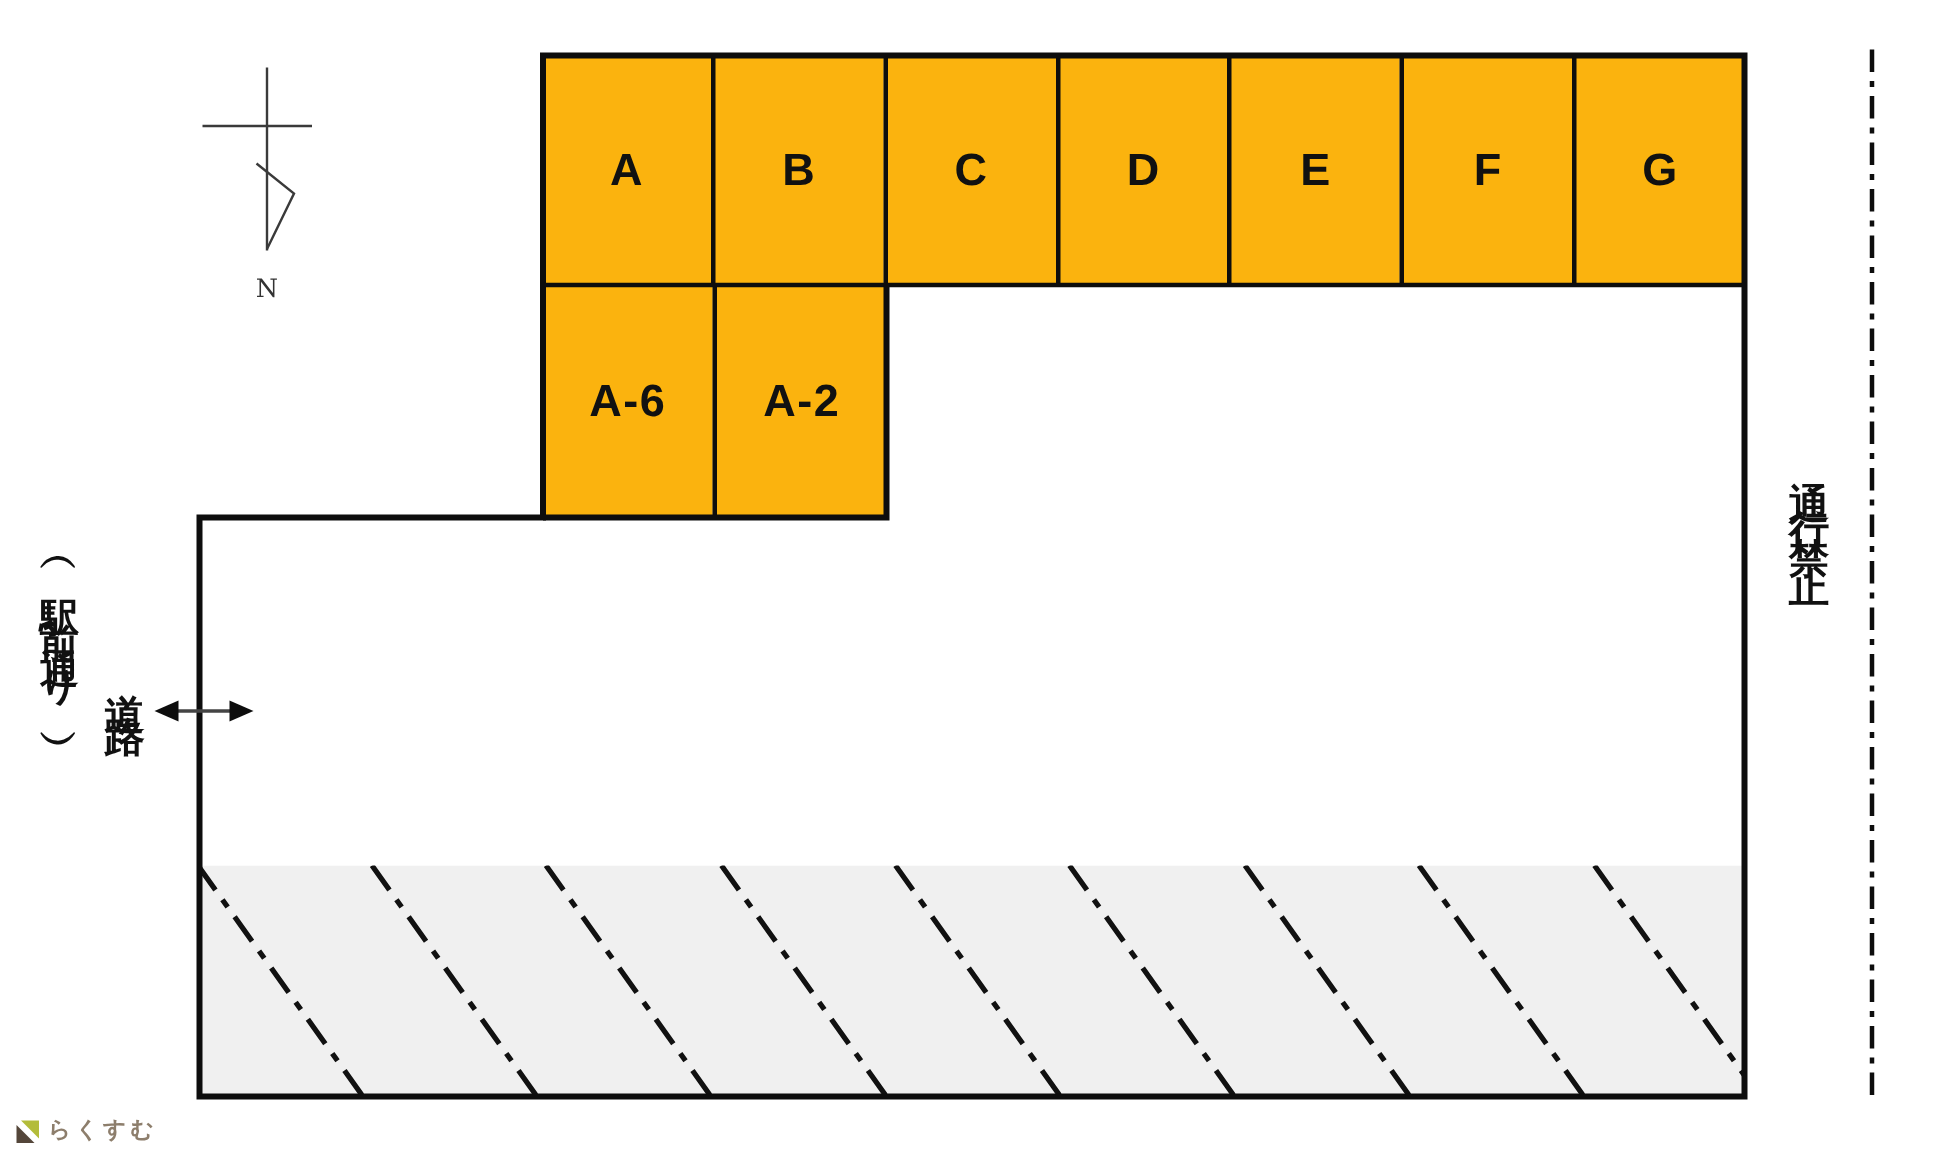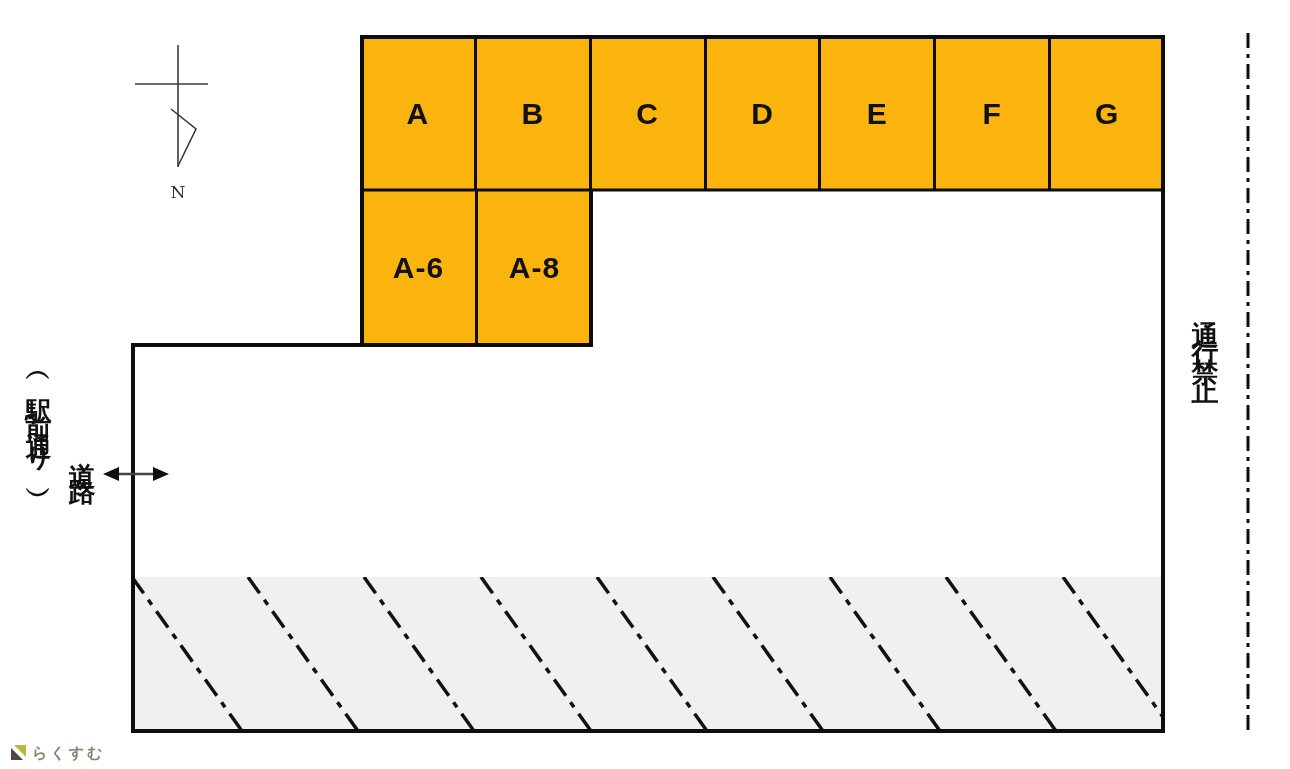--- a/index.html
+++ b/index.html
@@ -46,21 +46,21 @@
   }
   #street-label{left:26px;top:363px;font-size:26px;letter-spacing:16px;}
   #road-label{left:69px;top:441px;font-size:27px;letter-spacing:15px;}
   #no-through-label{left:1192px;top:299px;font-size:27px;letter-spacing:19px;}
   
   #hatch-layer{left:133px;top:577px;}
   #line-layer{left:0;top:0;pointer-events:none;}
   
   #logo{
     left:10px;top:744px;
-    display:flex;align-items:flex-start;gap:5px;
+    display:flex;align-items:flex-end;gap:5px;
   }
   #logo-text{
     font-size:15px;font-weight:700;color:#8D7E6C;
     letter-spacing:3px;
     font-family:"DejaVu Sans","Liberation Sans",sans-serif;
   }
 </style>
 </head>
 <body>
 
@@ -103,21 +103,21 @@
     <div class="stall">
       <span class="stall-label">G</span>
     </div>
   </div>
 
   <div class="abs row-second">
     <div class="stall">
       <span class="stall-label">A-6</span>
     </div>
     <div class="stall">
-      <span class="stall-label">A-8</span>
+      <span class="stall-label">A-2</span>
     </div>
   </div>
 
   <svg id="line-layer" class="abs" width="1290" height="769" viewBox="0 0 1290 769">
 
     <path d="M362,37 H1163 V731 H133 V345 H362 Z" fill="none" stroke="#0d0d0d" stroke-width="4"></path>
 
     <line x1="362" y1="190" x2="1163" y2="190" stroke="#0d0d0d" stroke-width="3"></line>
 
     <path d="M591,190 V345 H362" fill="none" stroke="#0d0d0d" stroke-width="4"></path>

